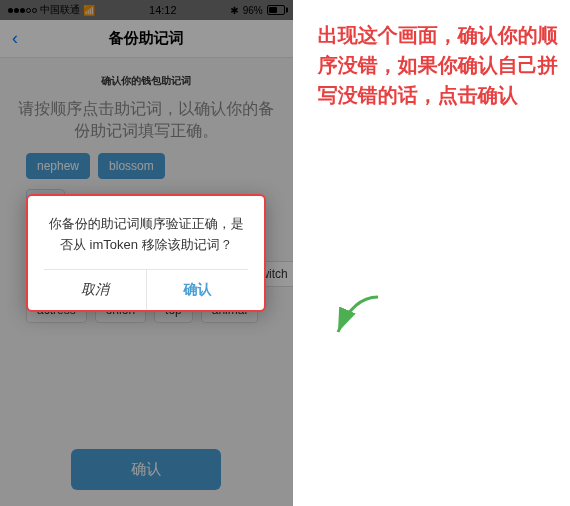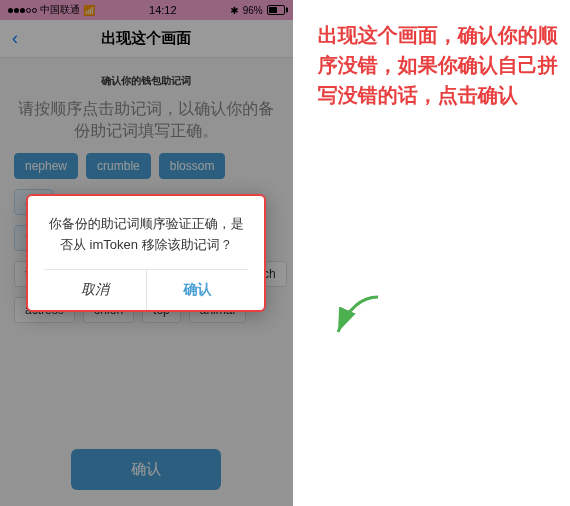--- a/index.html
+++ b/index.html
@@ -18,21 +18,21 @@
       height: 506px;
       background: #f5f5f5;
       display: flex;
       flex-direction: column;
       position: relative;
       overflow: hidden;
     }
 
     
     .status-bar {
-      background: #f9a8d4;
+      background: #737373;
       height: 20px;
       display: flex;
       align-items: center;
       justify-content: space-between;
       padding: 0 8px;
       font-size: 10px;
       color: #000;
       flex-shrink: 0;
     }
     .status-left { display: flex; gap: 3px; align-items: center; }
@@ -119,20 +119,21 @@
       color: #888;
       text-align: center;
       line-height: 1.4;
     }
 
     
     .word-row {
       display: flex;
       gap: 8px;
       flex-wrap: nowrap;
+      margin-left: 12px;
     }
 
     .word-tag {
       background: #fff;
       border: 1px solid #ddd;
       border-radius: 4px;
       padding: 5px 10px;
       font-size: 12px;
       color: #333;
       cursor: pointer;
@@ -272,30 +273,29 @@
       <span>✱</span>
       <span>96%</span>
       <div class="battery">
         <div class="battery-fill"></div>
       </div>
     </div>
   </div>
 
   <div class="nav-bar">
     <span class="nav-back">‹</span>
-    <span class="nav-title">出现这个画面</span>
+    <span class="nav-title">备份助记词</span>
   </div>
 
   <div class="main-content">
     <div class="content-title">确认你的钱包助记词</div>
     <div class="content-desc">请按顺序点击助记词，以确认你的备份助记词填写正确。</div>
 
     <div class="word-row">
       <span class="word-tag blue">nephew</span>
-      <span class="word-tag blue">crumble</span>
       <span class="word-tag blue">blossom</span>
     </div>
 
     <div class="word-row">
       <span class="word-tag light-blue">a...</span>
     </div>
 
     <div class="word-row">
       <span class="word-tag light-blue">tun...</span>
     </div>

